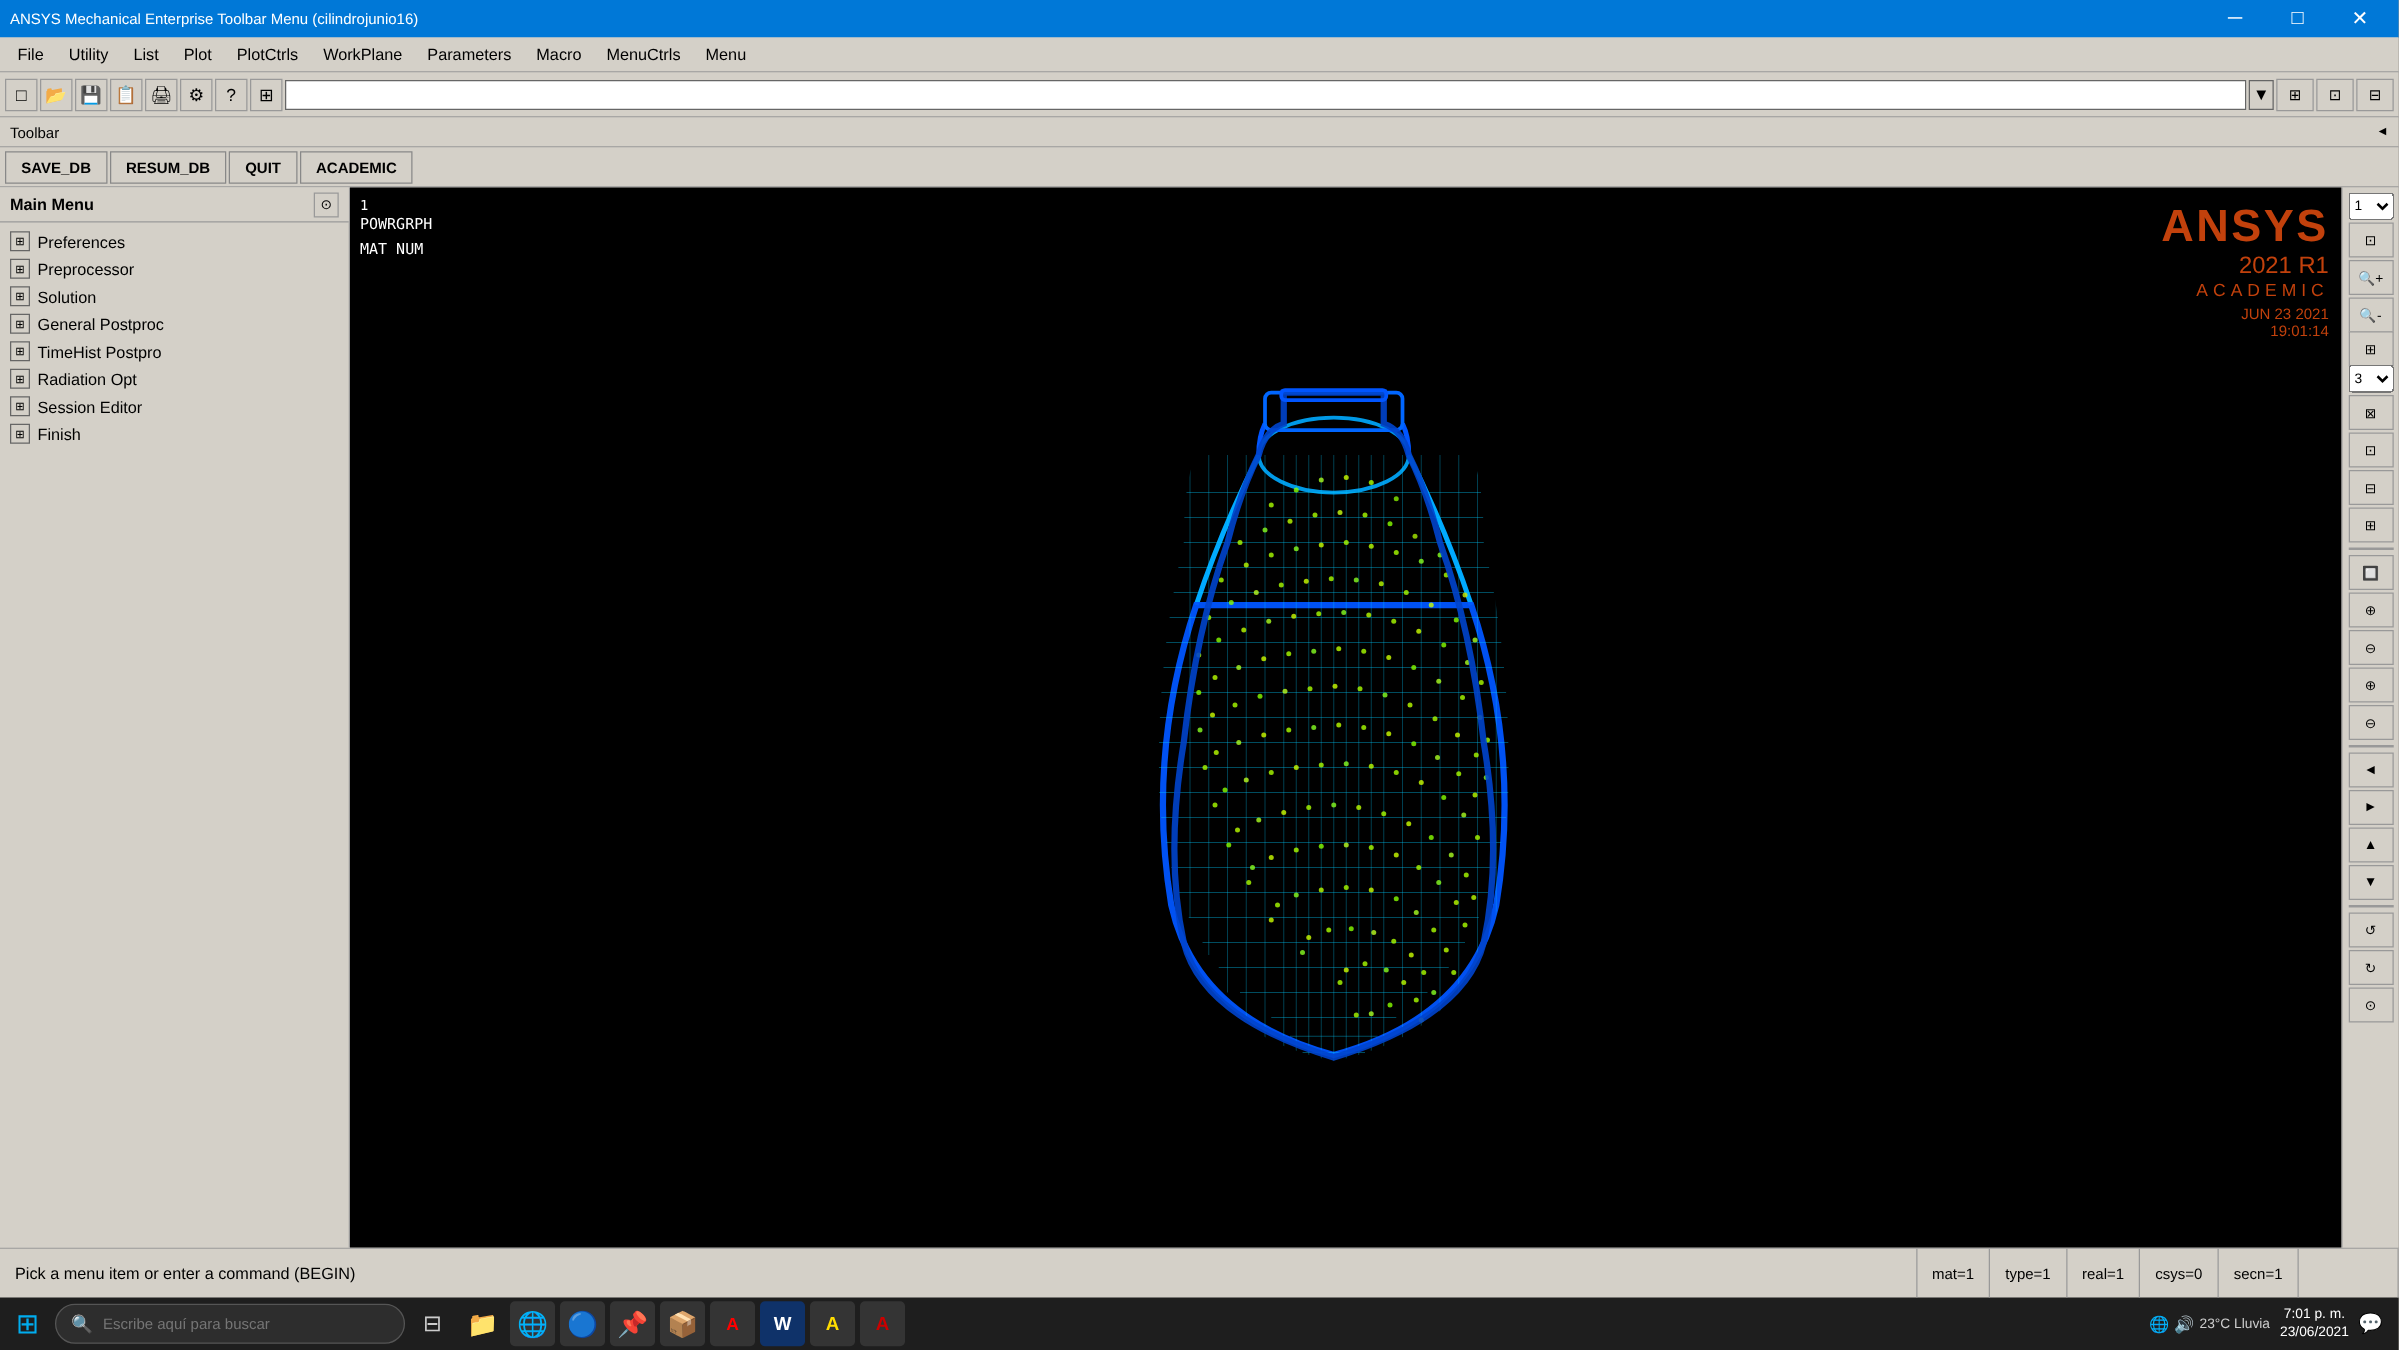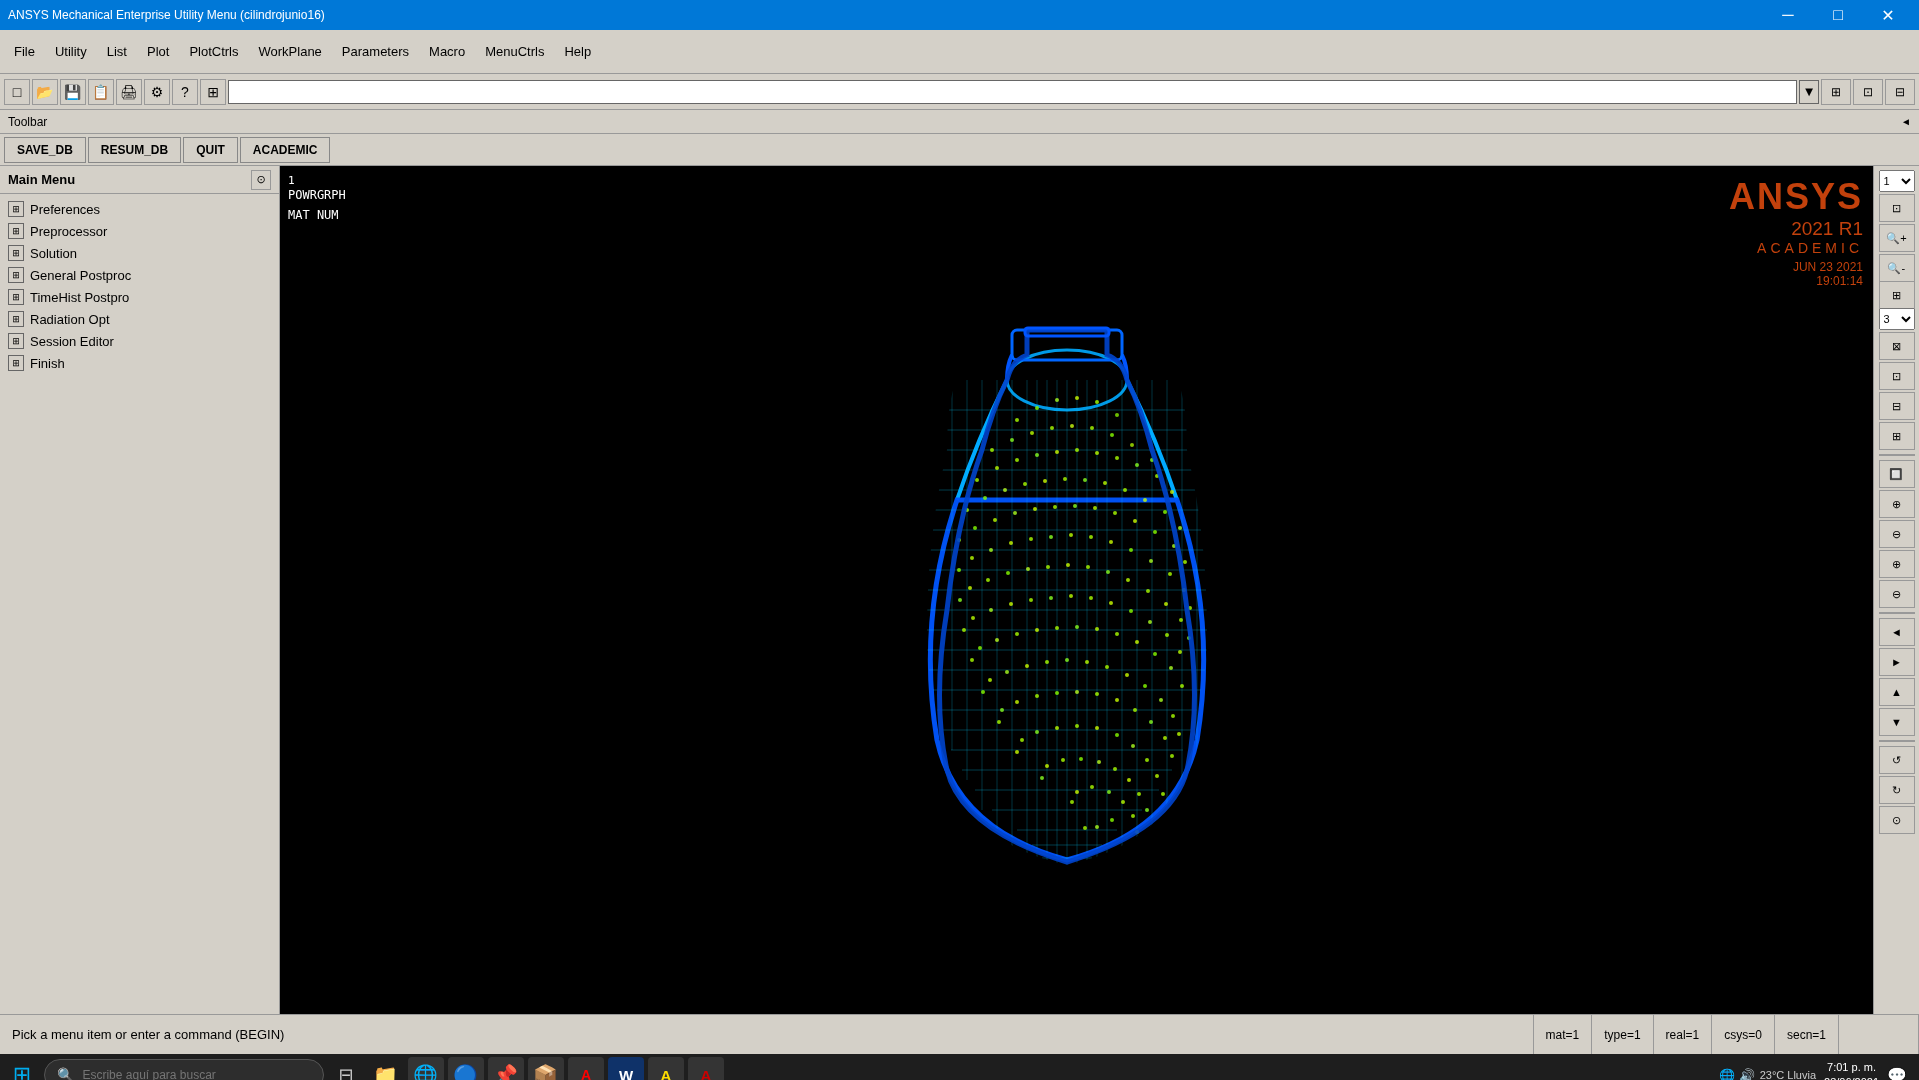--- a/index.html
+++ b/index.html
@@ -19,21 +19,21 @@
     #titlebar-title { flex: 1; }
     #titlebar-controls { display: flex; gap: 4px; }
     .title-btn {
       width: 46px; height: 30px;
       background: transparent; border: none; color: white;
       font-size: 16px; cursor: pointer; display: flex; align-items: center; justify-content: center;
     }
 
     
     #menubar {
-      height: 44px;
+      height: 28px;
       background: #d4d0c8;
       border-bottom: 1px solid #999;
       display: flex;
       align-items: center;
       padding: 5px 4px;
     }
     .menu-item {
       padding: 2px 10px;
       cursor: pointer;
       font-size: 13px;
@@ -294,39 +294,39 @@
       position: absolute;
       color: white;
       font-family: monospace;
       font-size: 12px;
     }
   </style>
 </head>
 <body>
 
 <div id="titlebar">
-  <span id="titlebar-title">ANSYS Mechanical Enterprise Utility Menu (cilindrojunio16)</span>
+  <span id="titlebar-title">ANSYS Mechanical Enterprise Toolbar Menu (cilindrojunio16)</span>
   <div id="titlebar-controls">
     <button class="title-btn">─</button>
     <button class="title-btn">□</button>
     <button class="title-btn close">✕</button>
   </div>
 </div>
 
 <div id="menubar">
   <div class="menu-item">File</div>
   <div class="menu-item">Utility</div>
   <div class="menu-item">List</div>
   <div class="menu-item">Plot</div>
   <div class="menu-item">PlotCtrls</div>
   <div class="menu-item">WorkPlane</div>
   <div class="menu-item">Parameters</div>
   <div class="menu-item">Macro</div>
   <div class="menu-item">MenuCtrls</div>
-  <div class="menu-item">Help</div>
+  <div class="menu-item">Menu</div>
 </div>
 
 <div id="toolbar-area">
   <button class="toolbar-btn">□</button>
   <button class="toolbar-btn">📂</button>
   <button class="toolbar-btn">💾</button>
   <button class="toolbar-btn">📋</button>
   <button class="toolbar-btn">🖨</button>
   <button class="toolbar-btn">⚙</button>
   <button class="toolbar-btn">?</button>

